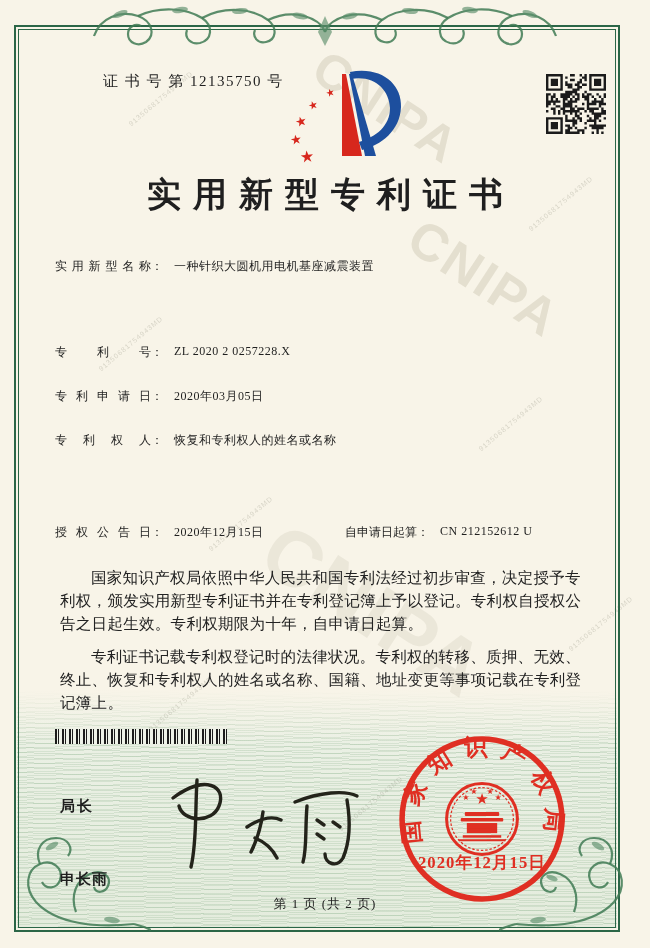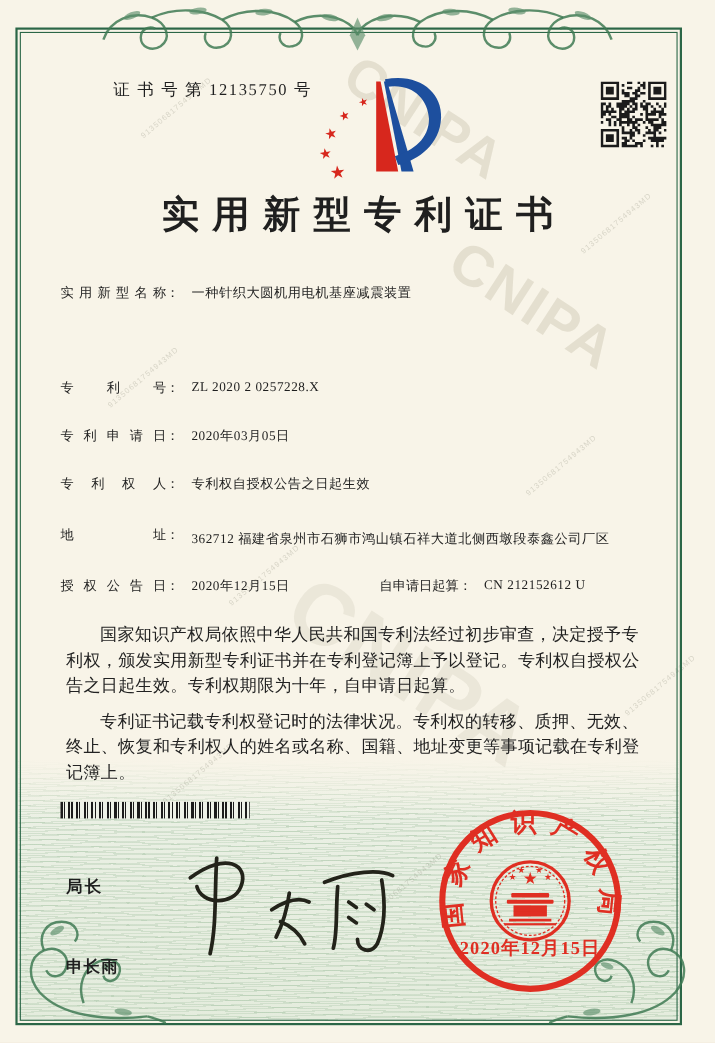--- a/index.html
+++ b/index.html
@@ -161,27 +161,23 @@
     <span class="fvalue">ZL 2020 2 0257228.X</span>
   </div>
 
   <div class="row" style="top:388px">
     <span class="flabel">专利申请日</span><span class="colon">：</span>
     <span class="fvalue">2020年03月05日</span>
   </div>
 
   <div class="row" style="top:432px">
     <span class="flabel">专利权人</span><span class="colon">：</span>
-    <span class="fvalue">专利权自授权公告之日起生效</span>
-  </div>
-
-  <div class="row row-address" style="top:478px">
-    <span class="flabel">地址</span><span class="colon">：</span>
-    <span class="fvalue">362712 福建省泉州市石狮市鸿山镇石祥大道北侧西墩段泰鑫公司厂区</span>
-  </div>
+    <span class="fvalue">恢复和专利权人的姓名或名称</span>
+  </div>
+
 
   <div class="row" style="top:524px">
     <span class="flabel">授权公告日</span><span class="colon">：</span>
     <span class="fvalue">2020年12月15日</span>
     <span class="pair2">
       <span>自申请日起算</span><span>：</span>
       <span class="fvalue">CN 212152612 U</span>
     </span>
   </div>
 
@@ -229,14 +225,15 @@
       <text x="101" y="66" font-size="8" text-anchor="middle">★</text>
       <rect x="68" y="78" width="34" height="4" rx="1"></rect>
       <rect x="64" y="84" width="42" height="3.5" rx="1"></rect>
       <rect x="70" y="89" width="30" height="10"></rect>
       <rect x="66" y="101" width="38" height="2.5"></rect>
       <rect x="62" y="105" width="46" height="2"></rect>
     </g>
     <text x="85" y="133" text-anchor="middle" font-size="16.5" font-weight="bold" fill="#e02418" letter-spacing="1" font-family="Liberation Serif,serif">2020年12月15日</text>
   </svg>
 
+  <div class="footer">第 1 页 (共 2 页)</div>
 
 </div>
 
 </body></html>

